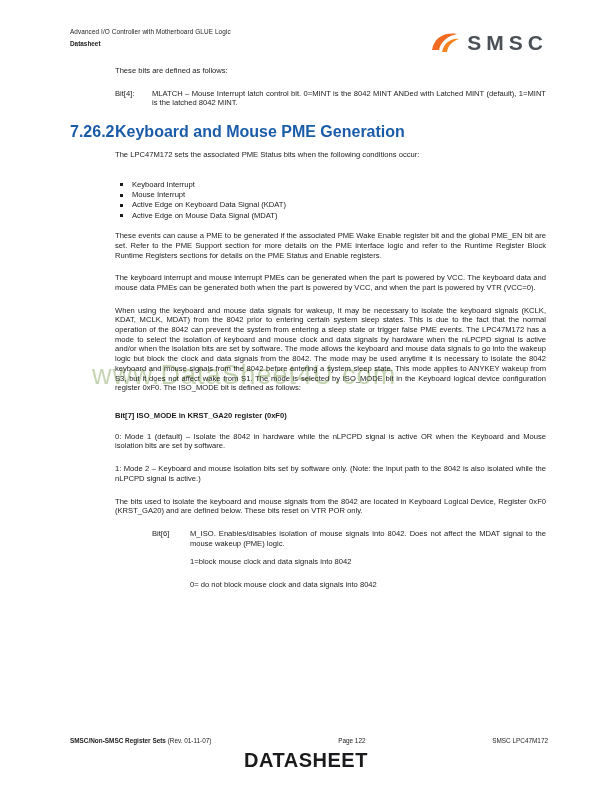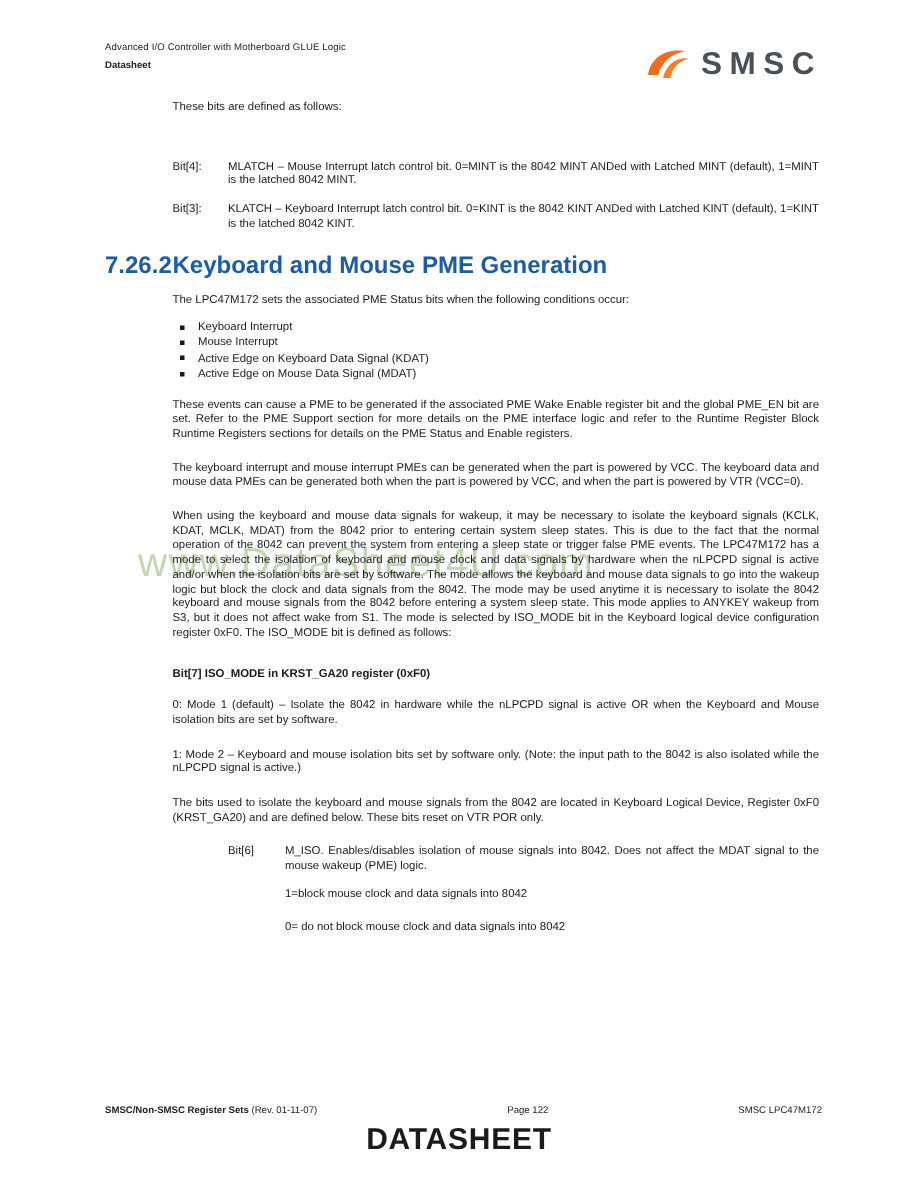--- a/index.html
+++ b/index.html
@@ -21,22 +21,22 @@
                color:#4a5055; line-height:1; }
 
   
   .watermark { position:absolute; left:92px; top:360px; font-size:27px;
                color:#4d7c0f; opacity:.32; letter-spacing:1px;
                white-space:nowrap; pointer-events:none; }
 
   
   .content { position:absolute; top:66px; left:70px; width:476px;
              font-size:7.6px; line-height:9.7px; text-align:justify; }
-  .p { margin-left:45px; margin-bottom:8px; }
-  .lead { margin-bottom:30px; }
+  .p { margin-left:45px; margin-bottom:20px; }
+  .lead { margin-bottom:13px; }
   .hang { display:flex; margin-left:45px; margin-bottom:9px; }
   .hang .lbl { flex:0 0 37px; }
   .hang .txt { flex:1; text-align:justify; }
   .see-note { margin-bottom:0; }
 
   .heading { display:flex; align-items:baseline; color:#1b5ca9;
              font-weight:bold; font-size:16px; margin:19px 0 13px 0;
              text-align:left; }
   .heading .num { flex:0 0 45px; }
 
@@ -84,24 +84,20 @@
 
   <div class="content">
 
     <p class="p lead">These bits are defined as follows:</p>
 
     <div class="hang">
       <span class="lbl">Bit[4]:</span>
       <span class="txt">MLATCH – Mouse Interrupt latch control bit.  0=MINT is the 8042 MINT ANDed with Latched MINT (default), 1=MINT is the latched 8042 MINT.</span>
     </div>
 
-    <div class="hang">
-      <span class="lbl">Bit[3]:</span>
-      <span class="txt">KLATCH – Keyboard Interrupt latch control bit.  0=KINT is the 8042 KINT ANDed with Latched KINT (default), 1=KINT is the latched 8042 KINT.</span>
-    </div>
 
 
     <div class="heading">
       <span class="num">7.26.2</span>
       <span class="ttl">Keyboard and Mouse PME Generation</span>
     </div>
 
     <p class="p">The LPC47M172 sets the associated PME Status bits when the following conditions occur:</p>
 
     <div class="bullets">

